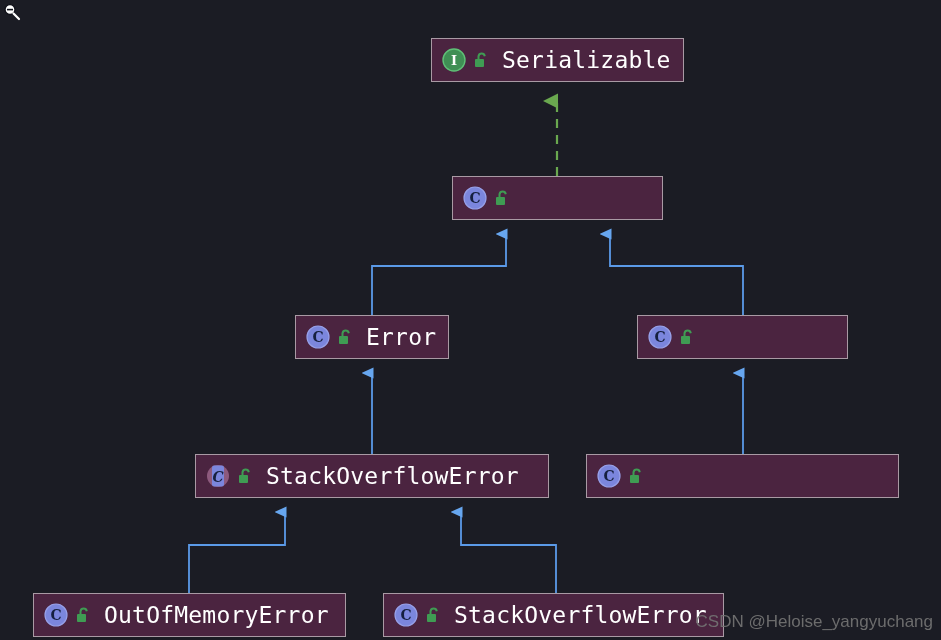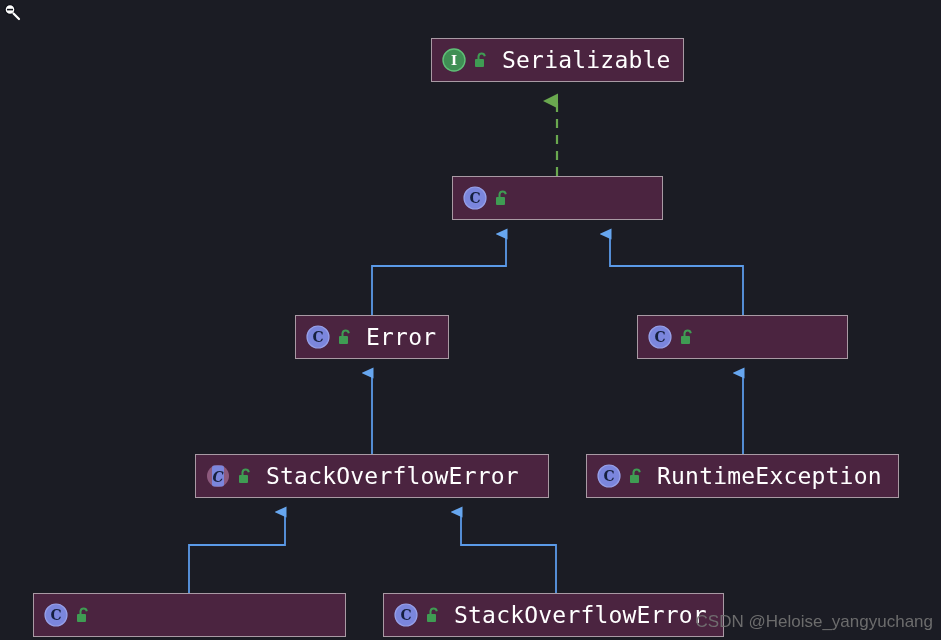--- a/index.html
+++ b/index.html
@@ -214,36 +214,36 @@
         <circle cx="12" cy="12" r="11" fill="#7b86dd" stroke="#97a0e8" stroke-width="1.2"></circle>
         <text x="12" y="17" text-anchor="middle" font-family="DejaVu Serif, serif" font-size="14" font-weight="bold" fill="#16203f">C</text>
       </svg>
     </span>
     <span class="ic ic-lock">
       <svg viewBox="0 0 18 18" width="18" height="18">
         <path d="M6.5,8 L6.5,5.2 A3.2,3.2 0 0 1 12.8,5.2" fill="none" stroke="#3f9c53" stroke-width="2"></path>
         <rect x="3" y="8" width="9" height="8" rx="1" fill="#3f9c53"></rect>
       </svg>
     </span>
-    <span class="label">RuntimeException</span>
   </div>
 
   <div class="node" style="left:33px; top:593px; width:313px;">
     <span class="ic ic-type">
       <svg viewBox="0 0 24 24" width="24" height="24">
         <circle cx="12" cy="12" r="11" fill="#7b86dd" stroke="#97a0e8" stroke-width="1.2"></circle>
         <text x="12" y="17" text-anchor="middle" font-family="DejaVu Serif, serif" font-size="14" font-weight="bold" fill="#16203f">C</text>
       </svg>
     </span>
     <span class="ic ic-lock">
       <svg viewBox="0 0 18 18" width="18" height="18">
         <path d="M6.5,8 L6.5,5.2 A3.2,3.2 0 0 1 12.8,5.2" fill="none" stroke="#3f9c53" stroke-width="2"></path>
         <rect x="3" y="8" width="9" height="8" rx="1" fill="#3f9c53"></rect>
       </svg>
     </span>
+    <span class="label">OutOfMemoryError</span>
   </div>
 
   <div class="node" style="left:383px; top:593px; width:341px;">
     <span class="ic ic-type">
       <svg viewBox="0 0 24 24" width="24" height="24">
         <circle cx="12" cy="12" r="11" fill="#7b86dd" stroke="#97a0e8" stroke-width="1.2"></circle>
         <text x="12" y="17" text-anchor="middle" font-family="DejaVu Serif, serif" font-size="14" font-weight="bold" fill="#16203f">C</text>
       </svg>
     </span>
     <span class="ic ic-lock">

